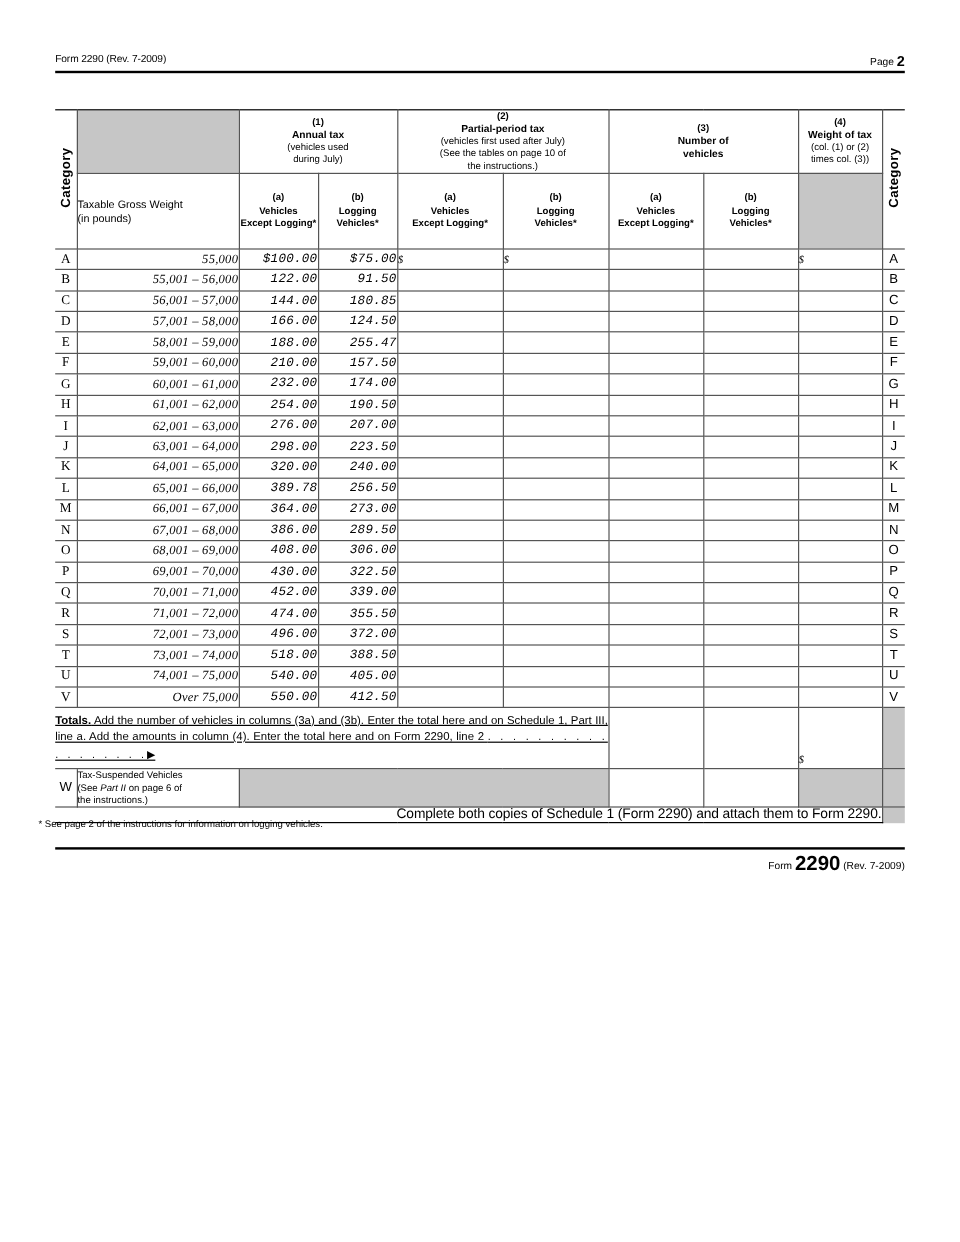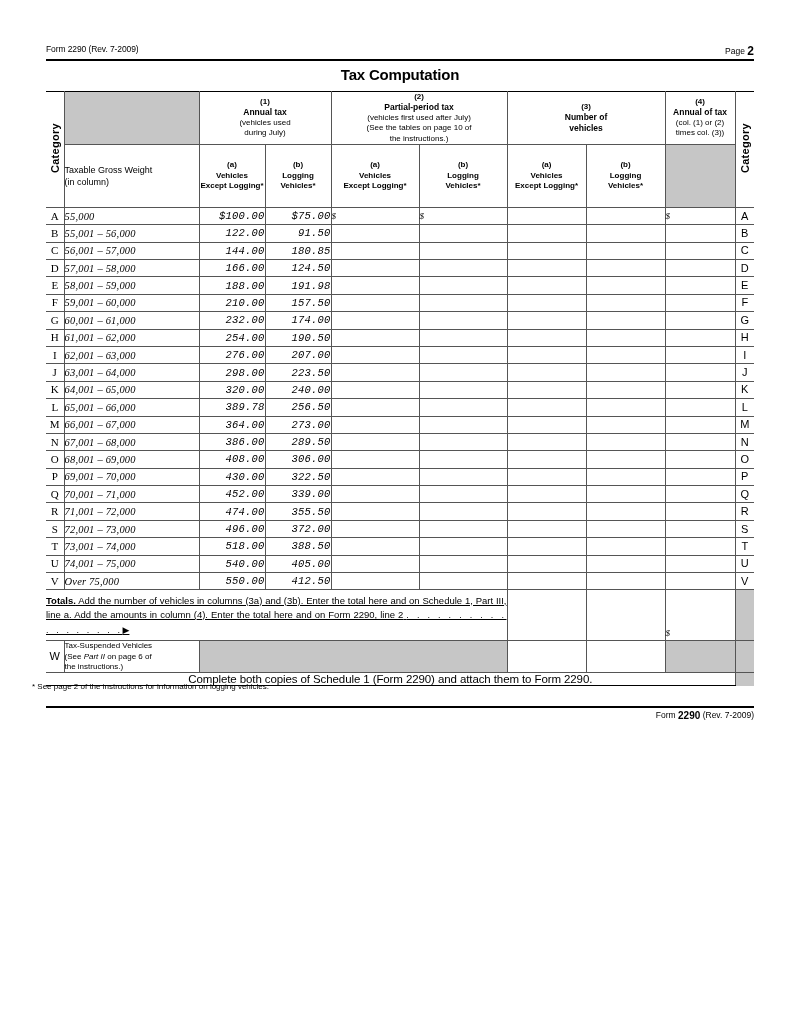--- a/index.html
+++ b/index.html
@@ -138,21 +138,21 @@
     width: 18px;
     text-align: center;
     font-weight: bold;
     font-size: 11px;
     font-family: "Liberation Serif", serif;
     line-height: 1;
     padding: 0;
   }
   .rowcat.rt { font-family: "Liberation Sans", sans-serif; font-size: 11px; }
   .wt {
-    text-align: left;
+    text-align: right;
     font-style: italic;
     font-size: 10.5px;
     font-family: "Liberation Serif", serif;
     letter-spacing: 0.2px;
     padding: 0 2px;
   }
   .amt {
     text-align: right;
     font-style: italic;
     font-size: 10.5px;
@@ -183,21 +183,21 @@
   .arrow { font-size: 9px; }
 
   .wlabel {
     font-size: 8px;
     line-height: 1.28;
     padding: 2px 3px;
   }
   .wlabel i { }
 
   .completerow {
-    text-align: center;
+    text-align: right;
     font-weight: bold;
     font-size: 11.5px;
     padding: 7px 0 7px 0;
     letter-spacing: -0.1px;
   }
 
   
   .footnote {
     position: absolute;
     left: 32px; top: 682px;
@@ -210,37 +210,36 @@
     height: 1.6px;
     background: #000;
   }
   .footer {
     position: absolute;
     right: 46px; top: 710px;
     font-size: 8.5px;
     white-space: nowrap;
   }
   .footer .big {
-    font-size: 10px;
+    font-size: 17px;
     font-weight: bold;
     vertical-align: -1px;
   }
 </style>
 </head>
 <body>
 
 <div class="page">
 
   <div class="topbar">
     <div class="left">Form 2290 (Rev. 7-2009)</div>
     <div class="right"><span>Page</span> <span class="pagenum">2</span></div>
   </div>
   <div class="rule-top"></div>
 
-  <div class="title">Tax Computation</div>
 
   <table class="tbl">
     <colgroup>
       <col style="width:18px">
       <col style="width:135px">
       <col style="width:66px">
       <col style="width:66px">
       <col style="width:88px">
       <col style="width:88px">
       <col style="width:79px">
@@ -268,33 +267,33 @@
         <span class="sub">(See the tables on page 10 of</span>
         <span class="sub">the instructions.)</span>
       </td>
       <td class="grphead thick-t" colspan="2">
         <span class="num">(3)</span>
         <span class="nm">Number of</span>
         <span class="nm">vehicles</span>
       </td>
       <td class="grphead thick-t">
         <span class="num">(4)</span>
-        <span class="nm">Annual of tax</span>
+        <span class="nm">Weight of tax</span>
         <span class="sub">(col. (1) or (2)</span>
         <span class="sub">times col. (3))</span>
       </td>
       <td class="catside thick-t nb-r" rowspan="2">
         <span class="vtxt">Category</span>
       </td>
     </tr>
 
     <tr>
       <td class="tgw" style="height:62px">
         <span>Taxable Gross Weight</span><br>
-        <span>(in column)</span>
+        <span>(in pounds)</span>
       </td>
       <td class="subhead">
         <span class="ab">(a)</span>
         <span class="l1">Vehicles</span>
         <span class="l2">Except Logging*</span>
       </td>
       <td class="subhead">
         <span class="ab">(b)</span>
         <span class="l1">Logging</span>
         <span class="l2">Vehicles*</span>
@@ -369,21 +368,21 @@
           <td class="dollar"></td>
           <td class=""></td>
           <td class=""></td>
           <td class="dollar"></td>
           <td class="rowcat rt nb-r">D</td>
         </tr>
         <tr class="datarow">
           <td class="rowcat nb-l">E</td>
           <td class="wt">58,001 – 59,000</td>
           <td class="amt">188.00</td>
-          <td class="amt">191.98</td>
+          <td class="amt">255.47</td>
           <td class="dollar"></td>
           <td class="dollar"></td>
           <td class=""></td>
           <td class=""></td>
           <td class="dollar"></td>
           <td class="rowcat rt nb-r">E</td>
         </tr>
         <tr class="datarow">
           <td class="rowcat nb-l">F</td>
           <td class="wt">59,001 – 60,000</td>

